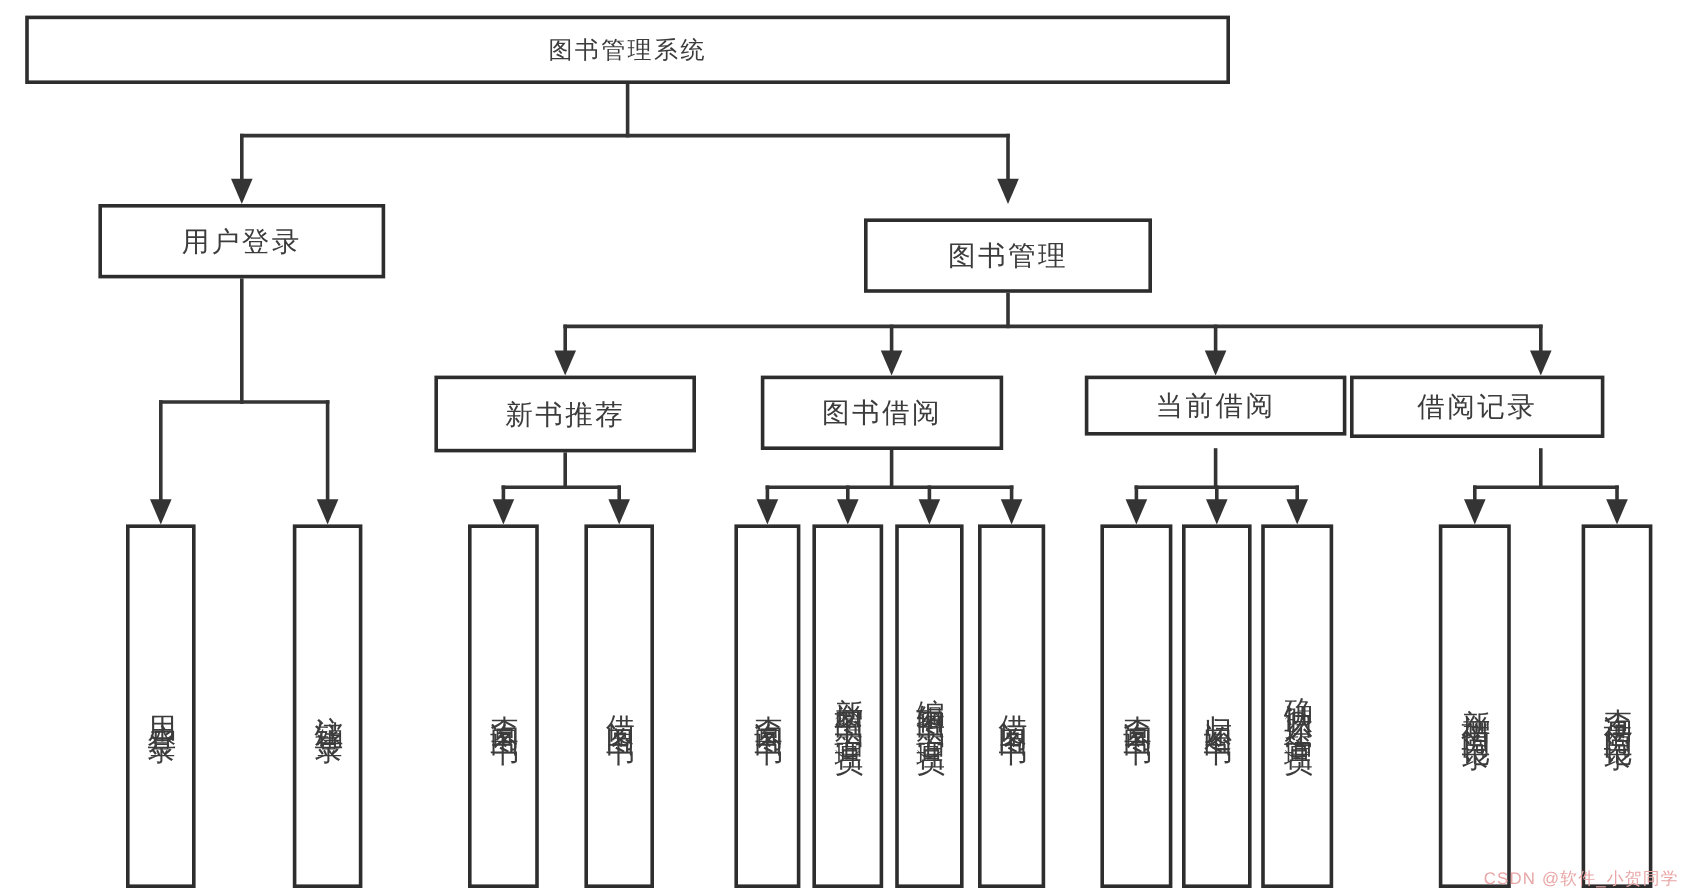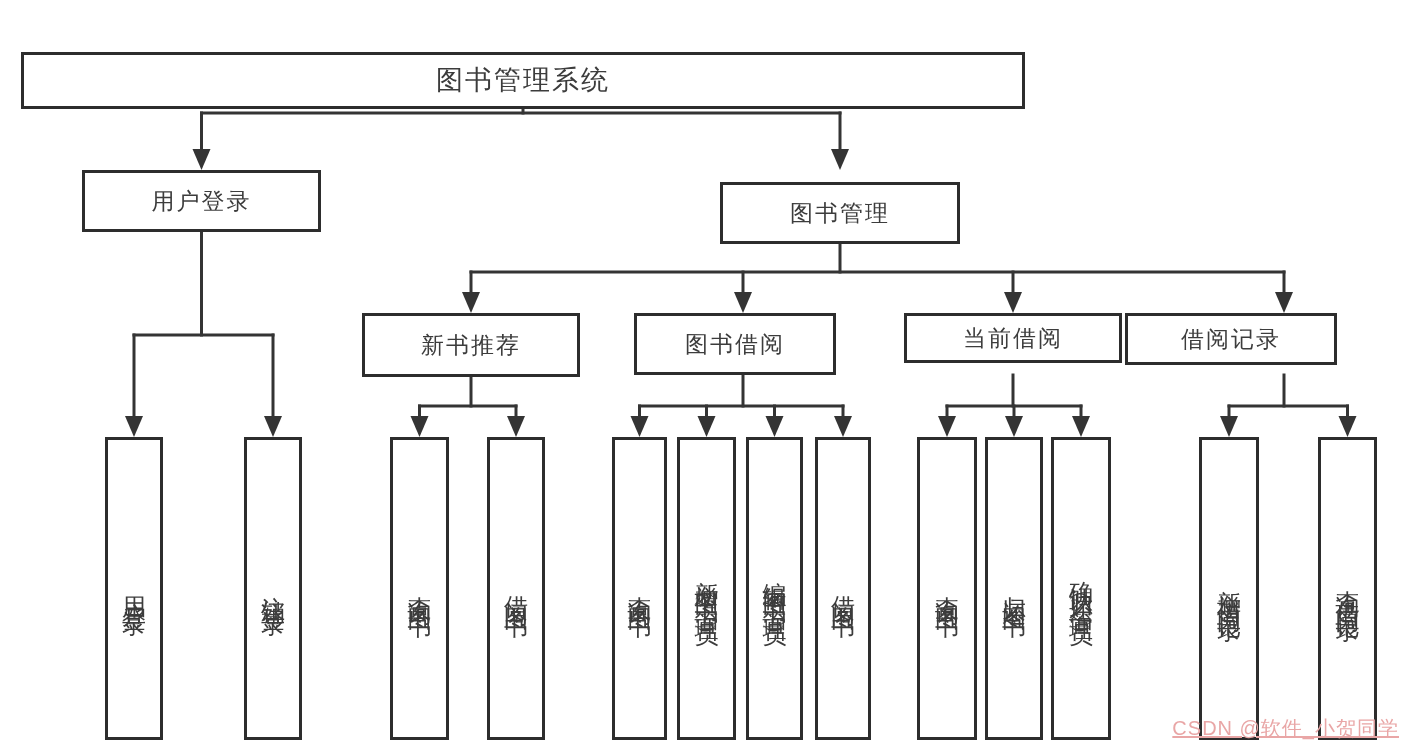--- a/index.html
+++ b/index.html
@@ -28,35 +28,34 @@
     color:var(--text);
     display:flex;align-items:center;justify-content:center;
     text-align:center;
   }
   .hnode{
     font-size:23px;
     letter-spacing:2px;
     line-height:1;
     white-space:nowrap;
   }
-  .root{font-size:27px;margin-top:39px;}
+  .root{font-size:20px;}
   .vnode{
     writing-mode:vertical-rl;
     text-orientation:mixed;
     font-size:24px;
     letter-spacing:6px;
     line-height:1;
   }
   .watermark{
     position:absolute;
     right:6px;bottom:5px;
-    font-size:20px;
+    font-size:14px;
     letter-spacing:1px;
     white-space:nowrap;
-    text-decoration:underline;
   }
 </style>
 </head>
 <body>
 
 <div class="canvas">
 
   <svg class="connectors" id="connectors" width="1405" height="747" viewBox="0 0 1405 747" xmlns="http://www.w3.org/2000/svg">
       <line x1="523" y1="70" x2="523" y2="113" stroke="#343434" stroke-width="3" stroke-linecap="square"></line>
       <line x1="201.5" y1="113" x2="840" y2="113" stroke="#343434" stroke-width="3" stroke-linecap="square"></line>

